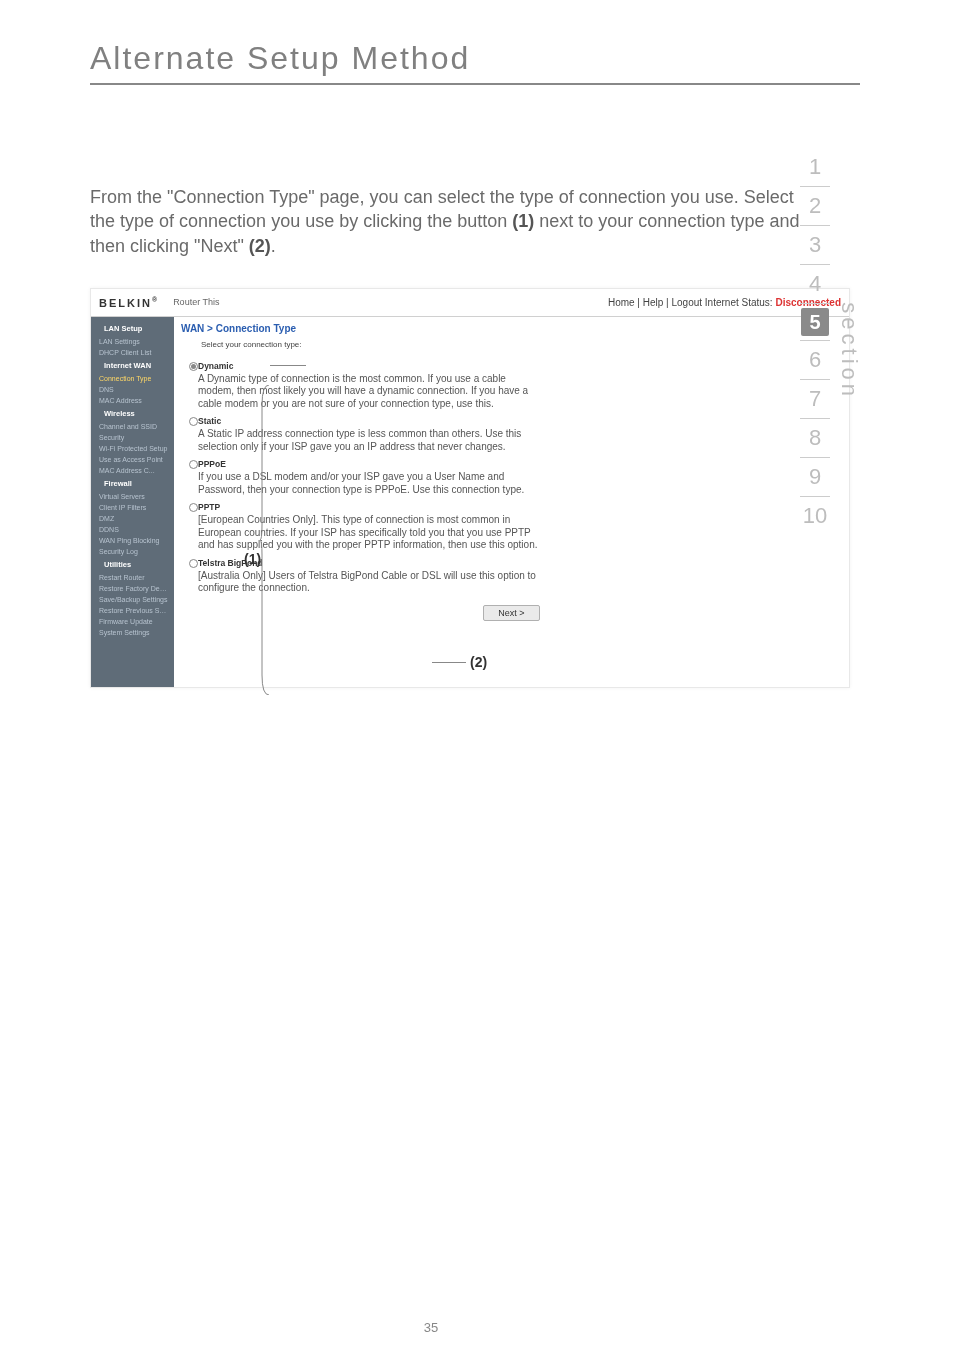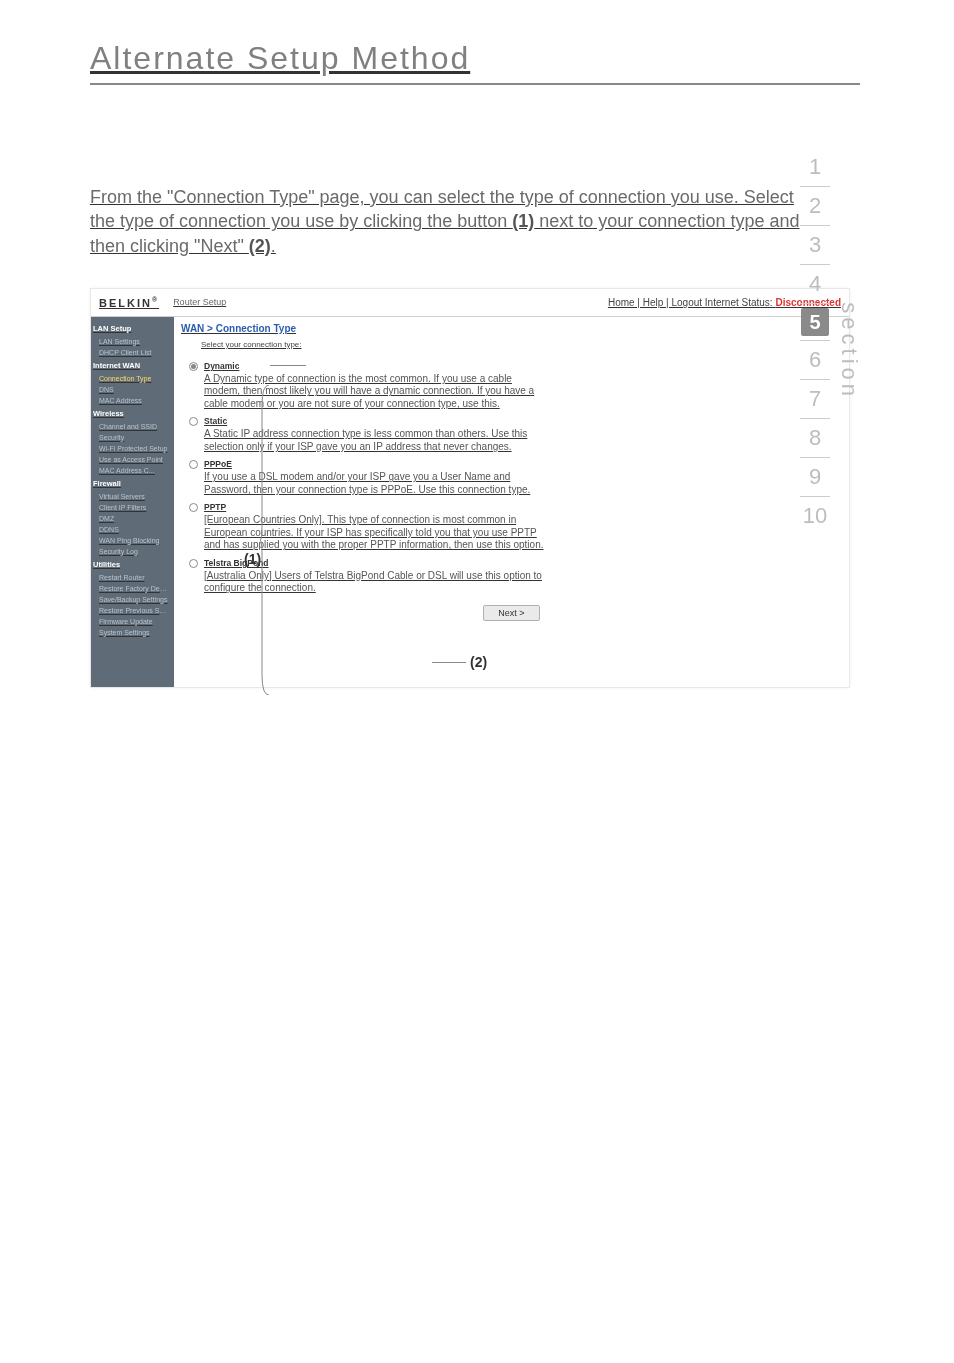--- a/index.html
+++ b/index.html
@@ -1,17 +1,17 @@
 <!DOCTYPE html>
 <html><head>
 <meta charset="utf-8">
 <style>
   * { box-sizing: border-box; margin: 0; padding: 0; }
   html, body { width: 954px; height: 1363px; background: #fff; font-family: Arial, Helvetica, sans-serif; color: #333; }
-  .page { position: relative; width: 862px; height: 1363px; padding: 40px 60px 40px 90px; text-decoration: underline; }
+  .page { position: relative; width: 862px; height: 1363px; padding: 40px 60px 40px 90px; }
   .page-title { font-size: 32px; font-weight: 300; color: #808080; letter-spacing: 2px; margin-bottom: 6px; }
   .title-rule { border: none; border-top: 2px solid #888; margin-bottom: 100px; width: 770px; }
   .section-heading { font-size: 20px; font-weight: bold; color: #555; margin-bottom: 8px; }
   .body-text { font-size: 18px; color: #6a6a6a; line-height: 1.35; max-width: 720px; margin-bottom: 30px; }
   .bold-inline { font-weight: bold; color: #555; }
 
   
   .right-nav { position: absolute; right: 32px; top: 148px; display: flex; flex-direction: column; align-items: center; }
   .right-nav .num { font-size: 22px; color: #bdbdbd; font-weight: 400; padding: 6px 0; width: 30px; text-align: center; }
   .right-nav .sep { width: 30px; border-top: 1px solid #ccc; }
@@ -20,27 +20,27 @@
 
   
   .shot { width: 760px; height: 400px; background: #fff; border: 1px solid #e8e8e8; position: relative; font-size: 8px; box-shadow: 0 0 4px rgba(0,0,0,0.05); }
   .shot-header { height: 28px; border-bottom: 1px solid #d0d0d0; display: flex; align-items: center; padding: 0 8px; font-size: 10px; color: #444; }
   .shot-header .brand { font-weight: bold; letter-spacing: 2px; color: #333; font-size: 11px; }
   .shot-header .subtitle { margin-left: 14px; color: #666; font-size: 9px; }
   .shot-header .links { margin-left: auto; font-size: 10px; color: #444; }
   .shot-header .links .disc { color: #d33; font-weight: bold; }
   .shot-body { display: flex; height: calc(100% - 28px); }
   .sidebar { width: 83px; background: #5f6c78; color: #c9d2da; padding: 4px 0; overflow: hidden; }
-  .sidebar .hdr { font-weight: bold; color: #fff; padding: 3px 2px; font-size: 7.5px; }
+  .sidebar .hdr { font-weight: bold; color: #fff; padding: 3px 13px; font-size: 7.5px; }
   .sidebar .it { padding: 2px 6px 2px 8px; font-size: 7px; color: #b7c3cf; white-space: nowrap; overflow: hidden; text-overflow: ellipsis; }
   .sidebar .it.active { color: #ffd866; }
   .main { flex: 1; padding: 6px 7px; background: #fff; position: relative; }
   .main .crumb { color: #2a5db0; font-weight: bold; font-size: 10px; margin-bottom: 6px; }
   .main .prompt { font-size: 8px; color: #444; margin: 4px 0 12px 20px; }
-  .opt { display: flex; gap: 6px; margin: 2px 0 2px 8px; align-items: flex-start; }
+  .opt { display: flex; gap: 0; margin: 2px 0 2px 8px; align-items: flex-start; }
   .opt .radio { width: 9px; height: 9px; border: 1px solid #888; border-radius: 50%; margin-top: 1px; flex-shrink: 0; background: #fff; }
   .opt .radio.selected::after { content: ""; display: block; width: 5px; height: 5px; background: #888; border-radius: 50%; margin: 1px; }
   .opt .txt .name { font-weight: bold; font-size: 8.5px; color: #333; }
   .opt .txt .desc { font-size: 10px; color: #555; max-width: 340px; line-height: 1.25; margin-top: 2px; margin-bottom: 4px; }
   .next-btn { font-size: 9px; padding: 2px 14px; background: #eaeaea; border: 1px solid #b0b0b0; border-radius: 2px; color: #333; }
   .next-wrap { text-align: center; margin-top: 6px; }
 
   
   .callout-1 { position: absolute; left: 70px; top: 234px; font-size: 14px; font-weight: bold; color: #333; }
   .callout-1-brace { position: absolute; left: 86px; top: 68px; width: 10px; height: 310px; pointer-events: none; }
@@ -58,21 +58,21 @@
   <div class="page-title">Alternate Setup Method</div>
   <hr class="title-rule">
 
   <p class="body-text">
     <span>From the "Connection Type" page, you can select the type of connection you use. Select the type of connection you use by clicking the button </span><span class="bold-inline">(1)</span><span> next to your connection type and then clicking "Next" </span><span class="bold-inline">(2)</span><span>.</span>
   </p>
 
   <div class="shot">
     <div class="shot-header">
       <span class="brand"><span>BELKIN</span><span style="font-size:7px;vertical-align:super">®</span></span>
-      <span class="subtitle">Router Setup</span>
+      <span class="subtitle">Router This</span>
       <span class="links"><span>Home | Help | Logout   Internet Status: </span><span class="disc">Disconnected</span></span>
     </div>
     <div class="shot-body">
       <div class="sidebar">
         <div class="hdr">LAN Setup</div>
         <div class="it">LAN Settings</div>
         <div class="it">DHCP Client List</div>
         <div class="hdr">Internet WAN</div>
         <div class="it active">Connection Type</div>
         <div class="it">DNS</div>
@@ -169,13 +169,14 @@
     <div class="num">7</div>
       <div class="sep"></div>
     <div class="num">8</div>
       <div class="sep"></div>
     <div class="num">9</div>
       <div class="sep"></div>
     <div class="num">10</div>
   </div>
   <div class="section-label">section</div>
 
+  <div class="page-num">35</div>
 </div>
 
 </body></html>

